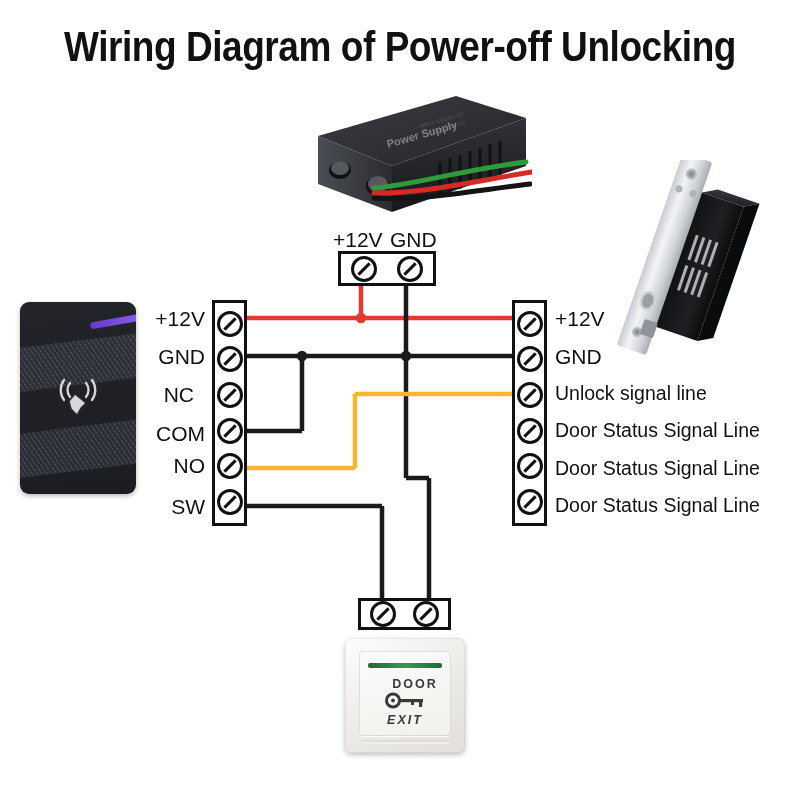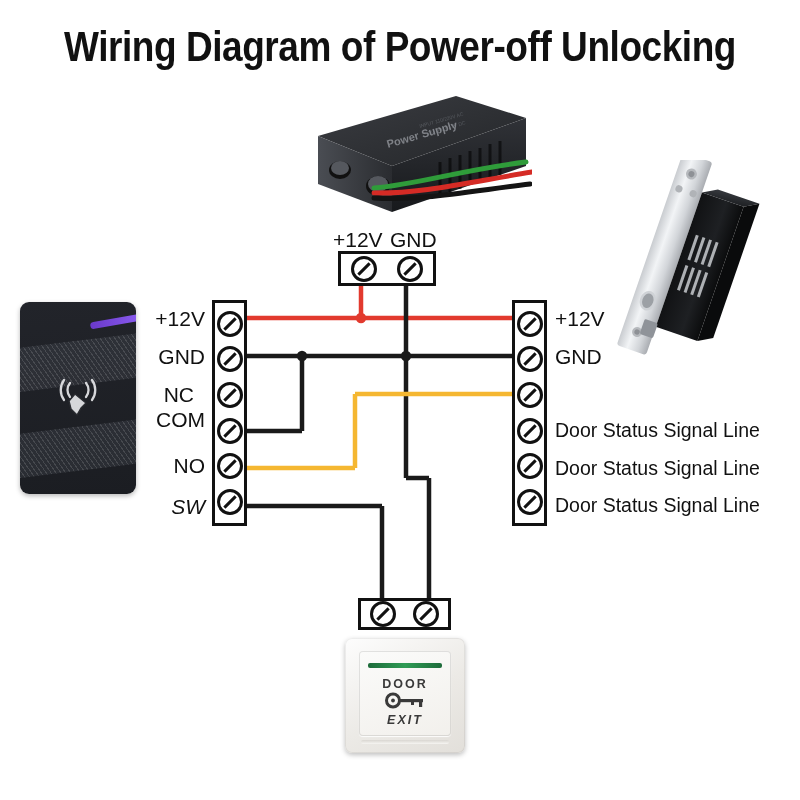--- a/index.html
+++ b/index.html
@@ -138,21 +138,21 @@
   }
   .exitbtn .wdoor,.exitbtn .wexit{
     position:absolute;left:0;width:100%;
     text-align:center;
     font-family:"Liberation Sans", sans-serif;
     font-size:12.5px;
     font-weight:700;
     letter-spacing:2px;
     color:#3a3a3a;
   }
-  .exitbtn .wdoor{top:26px;}
+  .exitbtn .wdoor{top:26px;margin-left:10px;}
   .exitbtn .wexit{top:62px;font-style:italic;}
   .exitbtn .keyico{
     position:absolute;left:50%;top:41px;
     transform:translateX(-50%);
     width:42px;height:17px;
   }
   .exitbtn .lip{
     position:absolute;left:16px;right:16px;bottom:9px;height:4px;
     border-radius:2px;
     background:linear-gradient(180deg,#d9d6d1,#f6f5f2);
@@ -324,35 +324,36 @@
     <span class="screw"></span>
     <span class="screw"></span>
     <span class="screw"></span>
     <span class="screw"></span>
     <span class="screw"></span>
   </div>
 
   <div class="lbl r" style="left:85px;top:308px;width:120px;">+12V</div>
   <div class="lbl r" style="left:85px;top:346px;width:120px;">GND</div>
   <div class="lbl r" style="left:74px;top:384px;width:120px;">NC</div>
-  <div class="lbl r" style="left:85px;top:409px;width:120px;">COM</div>
+  <div class="lbl r" style="left:85px;top:423px;width:120px;">COM</div>
   <div class="lbl r" style="left:85px;top:455px;width:120px;">NO</div>
-  <div class="lbl r" style="left:85px;top:496px;width:120px;font-style:italic;">SW</div>
+  <div class="lbl r" style="left:85px;top:496px;width:120px;">SW</div>
 
   <div class="tblock vert" style="left:512px;top:300px;width:35px;height:226px;padding:3px 0;">
     <span class="screw"></span>
     <span class="screw"></span>
     <span class="screw"></span>
     <span class="screw"></span>
     <span class="screw"></span>
     <span class="screw"></span>
   </div>
 
   <div class="lbl" style="left:555px;top:308px;">+12V</div>
   <div class="lbl" style="left:555px;top:346px;">GND</div>
+  <div class="lbl small" style="left:555px;top:384px;">Unlock signal line</div>
   <div class="lbl small" style="left:555px;top:421px;">Door Status Signal Line</div>
   <div class="lbl small" style="left:555px;top:459px;">Door Status Signal Line</div>
   <div class="lbl small" style="left:555px;top:496px;">Door Status Signal Line</div>
 
   <div class="tblock horiz" style="left:358px;top:598px;width:93px;height:32px;">
     <span class="screw"></span>
     <span class="screw"></span>
   </div>
 
   <div class="exitbtn">

